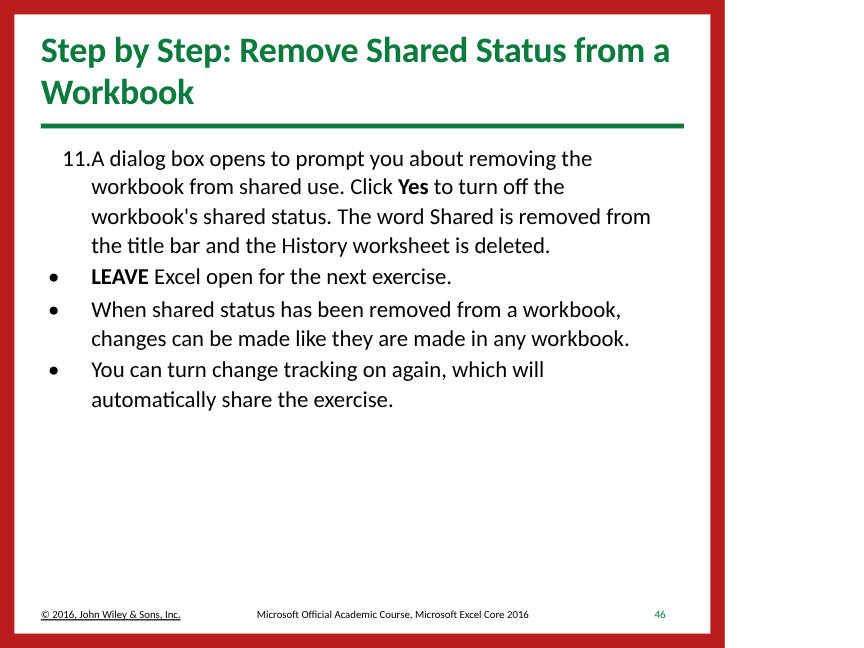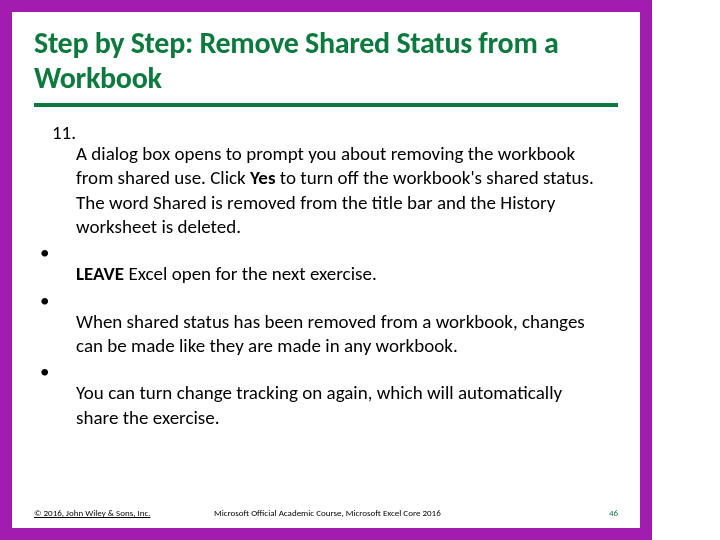--- a/index.html
+++ b/index.html
@@ -1,20 +1,20 @@
 <!DOCTYPE html>
 <html><head>
 <meta charset="utf-8">
 <style>
   * { margin: 0; padding: 0; box-sizing: border-box; }
   html, body { width: 720px; height: 540px; font-family: Calibri, Arial, sans-serif; }
   .slide {
-    width: 652px;
+    width: 604px;
     height: 540px;
-    background: #a21caf;
+    background: #b91c1c;
     position: relative;
   }
   .inner {
     position: absolute;
     top: 12px;
     left: 12px;
     right: 12px;
     bottom: 12px;
     background: #ffffff;
     padding: 14px 22px 10px 22px;
@@ -49,21 +49,20 @@
   }
   .bullet-marker {
     min-width: 40px;
     text-align: left;
     padding-left: 4px;
     font-size: 19px;
   }
   .text {
     flex: 1;
     padding-right: 10px;
-    margin-top: 21px;
   }
   .footer {
     display: flex;
     justify-content: space-between;
     align-items: flex-end;
     font-size: 9px;
     color: #000000;
     padding-top: 6px;
   }
   .footer-left {
@@ -72,21 +71,21 @@
     text-decoration: underline;
   }
   .footer-center {
     flex: 1;
     text-align: left;
     margin-top: 44px;
   }
   .footer-right {
     flex: 0 0 auto;
     width: 40px;
-    text-align: right;
+    text-align: center;
     color: #0c7a3e;
   }
   b { font-weight: 700; }
 </style>
 </head>
 <body>
 
 <div class="slide">
   <div class="inner">
     <div class="title">Step by Step: Remove Shared Status from a Workbook</div>

